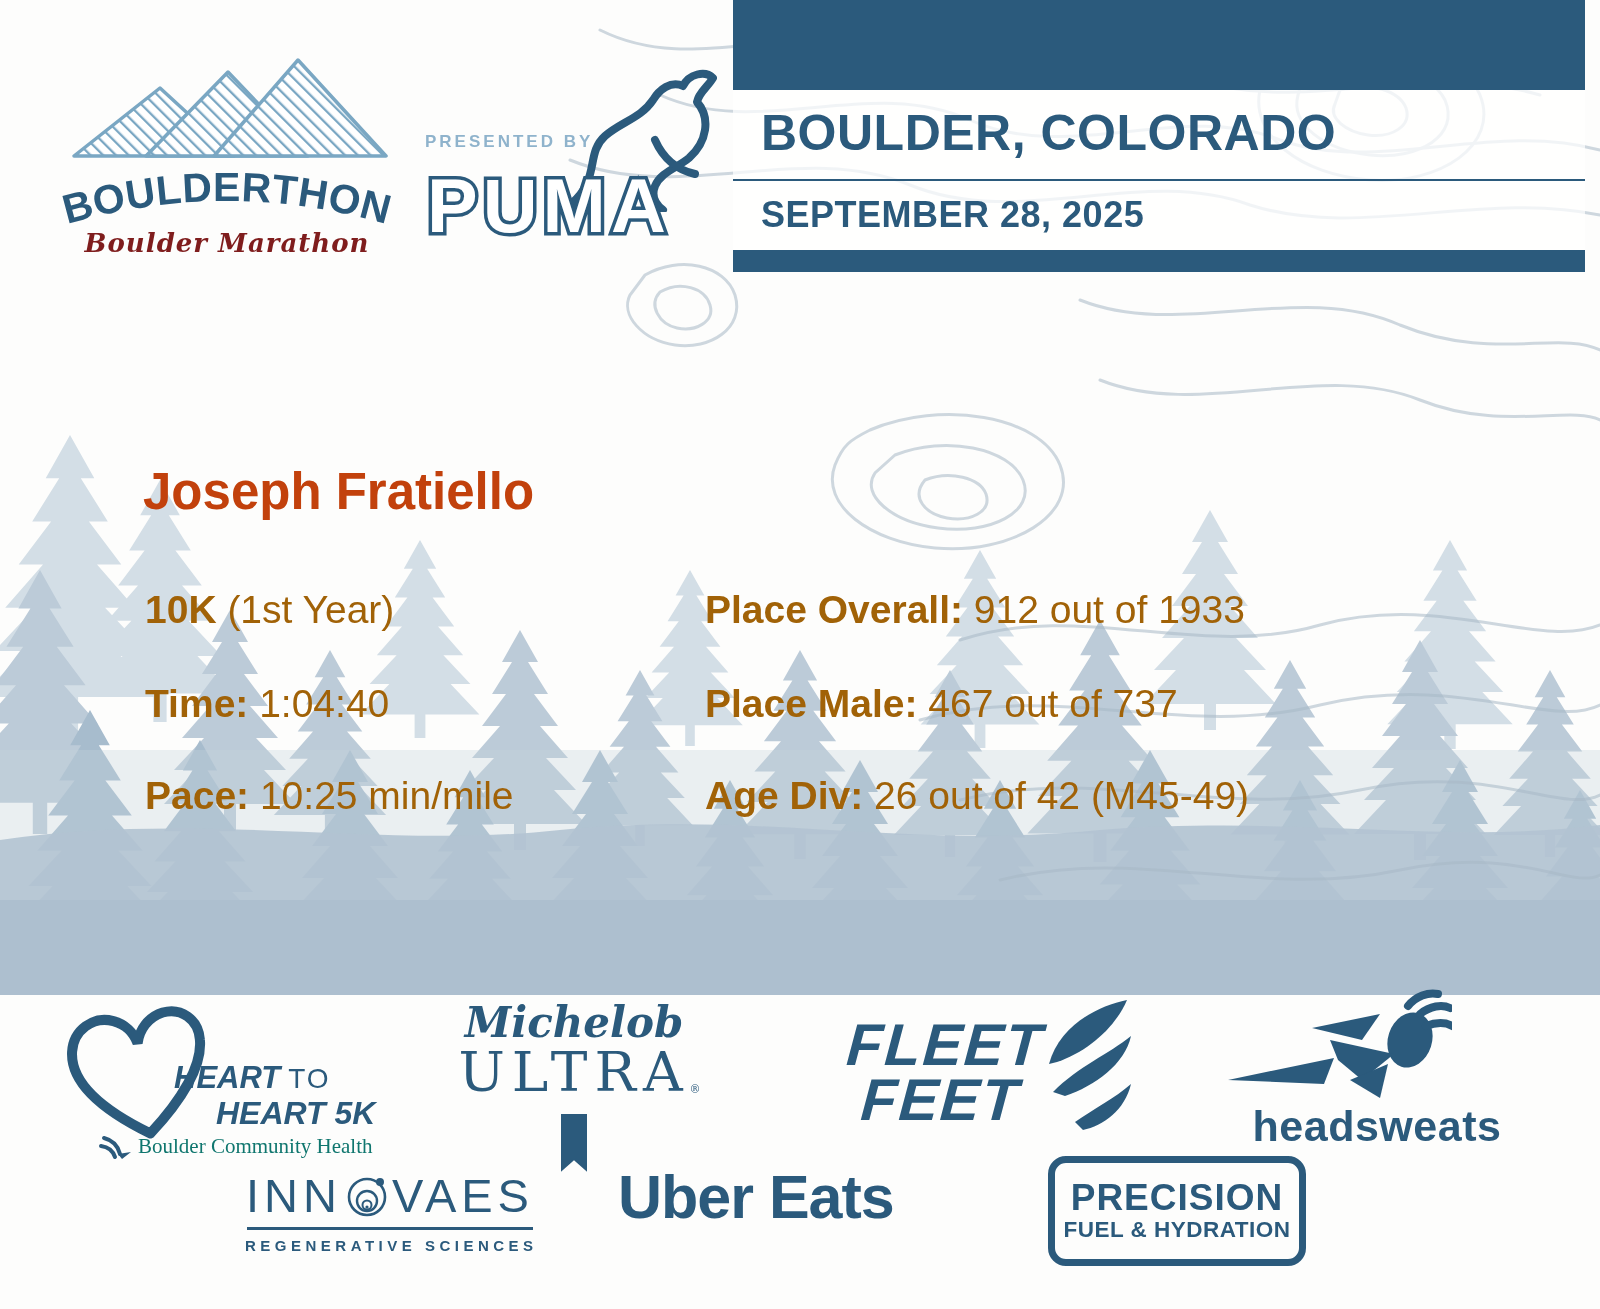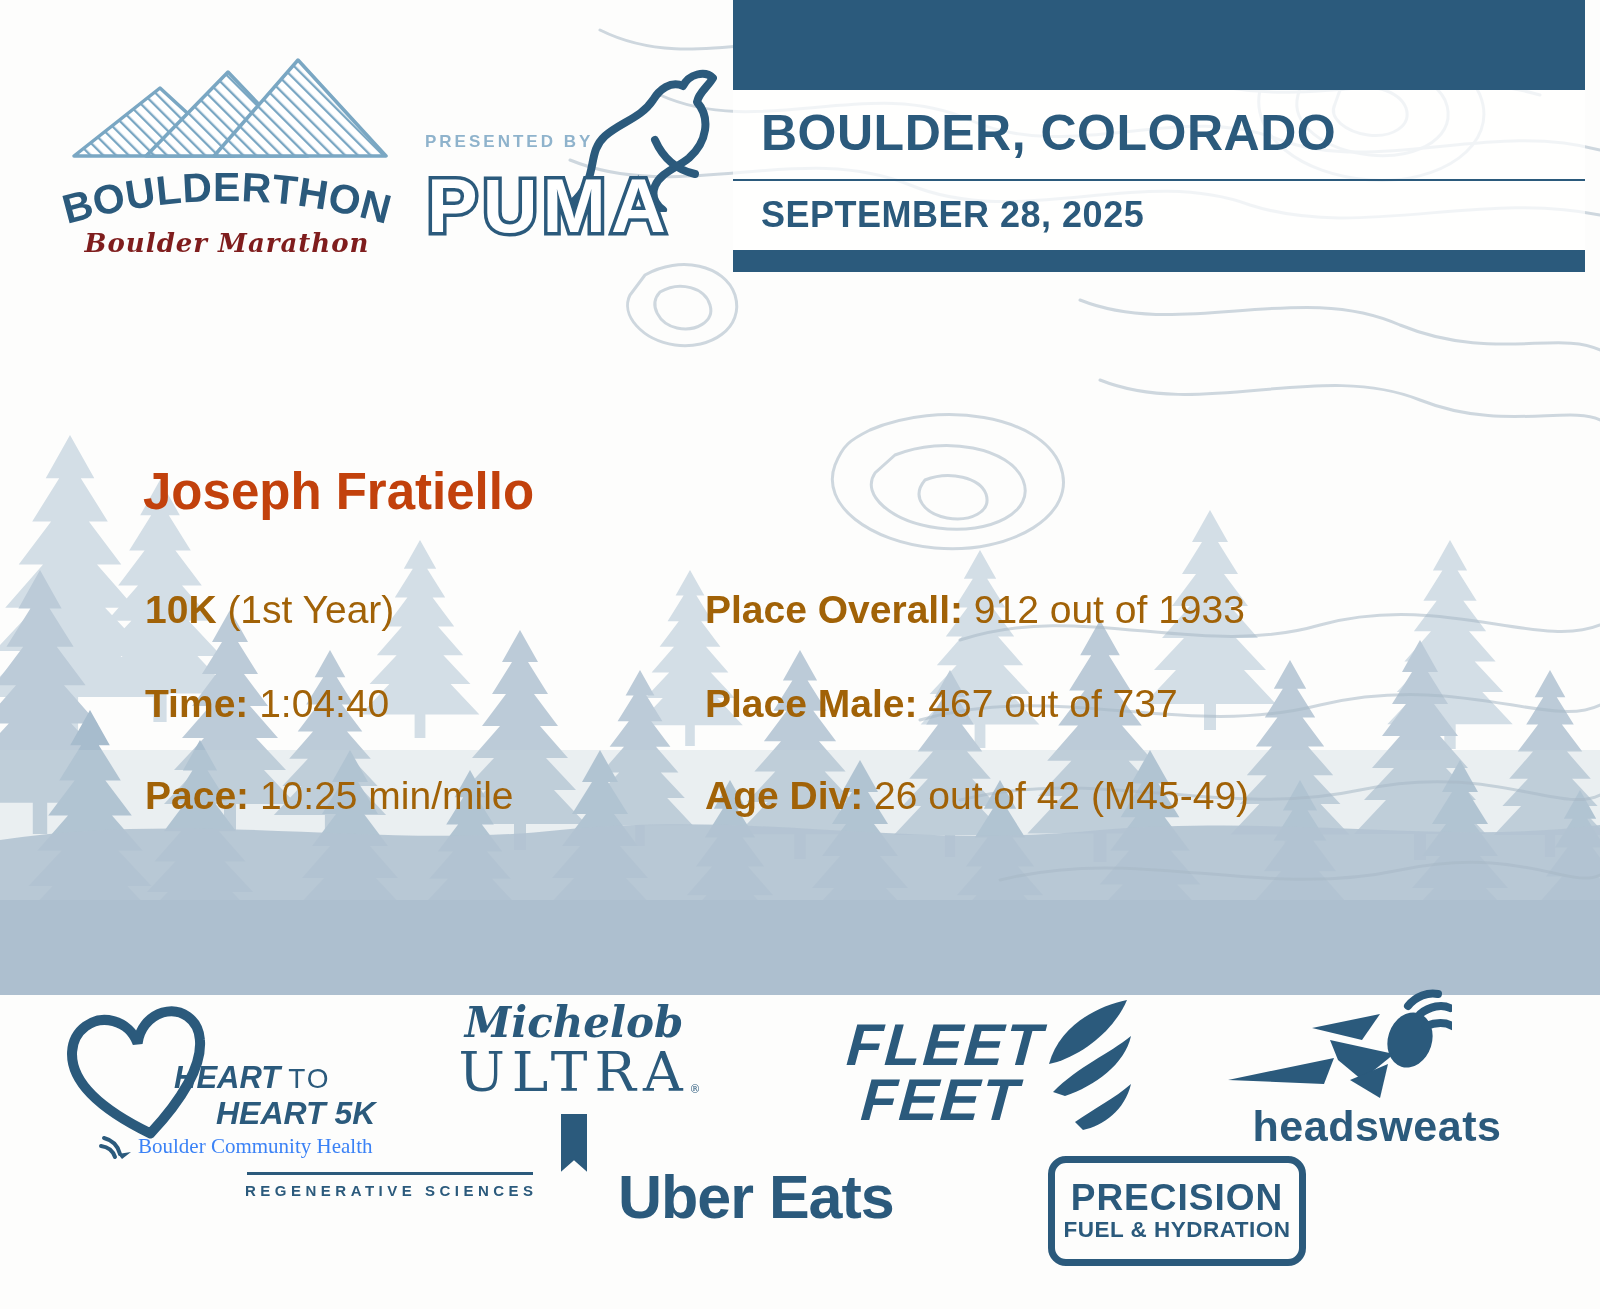--- a/index.html
+++ b/index.html
@@ -60,21 +60,21 @@
 
   
   .sp{z-index:6;color:#2b5a7c;}
   .heart-box{left:62px;top:992px;width:340px;height:178px;}
   .heart-svg{position:absolute;left:0;top:2px;}
   .heart-l1{position:absolute;left:112px;top:68px;white-space:nowrap;}
   .heart-l1 .w1{font-weight:bold;font-style:italic;font-size:31px;}
   .heart-l1 .w2{font-weight:normal;font-size:28px;letter-spacing:2px;margin-left:8px;}
   .heart-l2{position:absolute;left:154px;top:103px;font-weight:bold;font-style:italic;font-size:32px;white-space:nowrap;}
   .heart-org{position:absolute;left:36px;top:140px;white-space:nowrap;display:flex;align-items:center;gap:6px;}
-  .heart-org .org-name{font-family:"Liberation Serif",serif;font-size:21px;color:#3b82f6;}
+  .heart-org .org-name{font-family:"Liberation Serif",serif;font-size:21px;color:#0f766e;}
 
   .michelob-box{left:438px;top:1002px;width:272px;text-align:center;}
   .michelob-script{font-family:"DejaVu Serif",serif;font-style:italic;font-weight:bold;font-size:42px;line-height:1;}
   .michelob-word{font-family:"DejaVu Serif",serif;font-size:55px;letter-spacing:7px;line-height:1.05;position:relative;}
   .michelob-word .reg{font-size:11px;letter-spacing:0;position:absolute;bottom:6px;}
   .michelob-ribbon{
     width:26px;height:58px;background:#2b5a7c;margin:12px auto 0;
     clip-path:polygon(0 0,100% 0,100% 100%,50% 80%,0 100%);
   }
 
@@ -292,20 +292,31 @@
       <g stroke="#2b5a7c" stroke-width="8" fill="none" stroke-linecap="round">
         <path d="M196,18 C204,8 216,4 226,6"></path>
         <path d="M208,26 C218,18 230,16 238,20"></path>
         <path d="M214,38 C224,34 234,34 240,38"></path>
       </g>
     </svg>
     <div class="headsweats-word">headsweats</div>
   </div>
 
   <div class="abs sp innovaes-box">
+    <div class="innovaes-line1">
+      <span>INN</span>
+      <svg width="46" height="46" viewBox="0 0 46 46" style="margin:0 2px;">
+        <circle cx="23" cy="24" r="18" fill="none" stroke="#2b5a7c" stroke-width="2.6"></circle>
+        <circle cx="36" cy="9" r="4" fill="#2b5a7c"></circle>
+        <circle cx="23" cy="28" r="10" fill="none" stroke="#2b5a7c" stroke-width="2.4"></circle>
+        <circle cx="23" cy="32" r="4.5" fill="none" stroke="#2b5a7c" stroke-width="2"></circle>
+        <circle cx="23" cy="34" r="1.6" fill="#2b5a7c"></circle>
+      </svg>
+      <span>VAES</span>
+    </div>
     <div class="innovaes-rule"></div>
     <div class="innovaes-tag">REGENERATIVE SCIENCES</div>
   </div>
 
   <div class="abs sp precision-box">
     <div class="precision-l1">PRECISION</div>
     <div class="precision-l2">FUEL &amp; HYDRATION</div>
   </div>
 
   <div class="abs sp uber-box">

